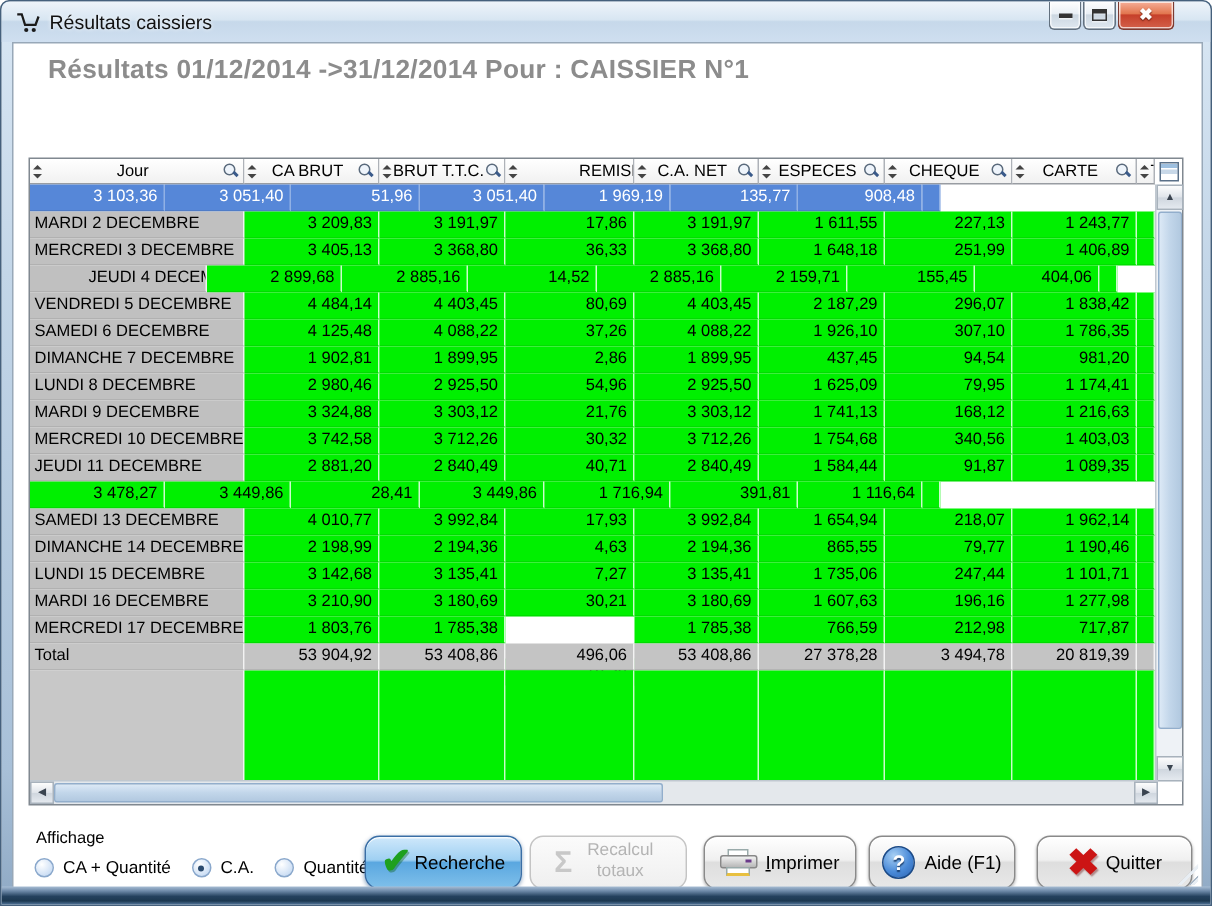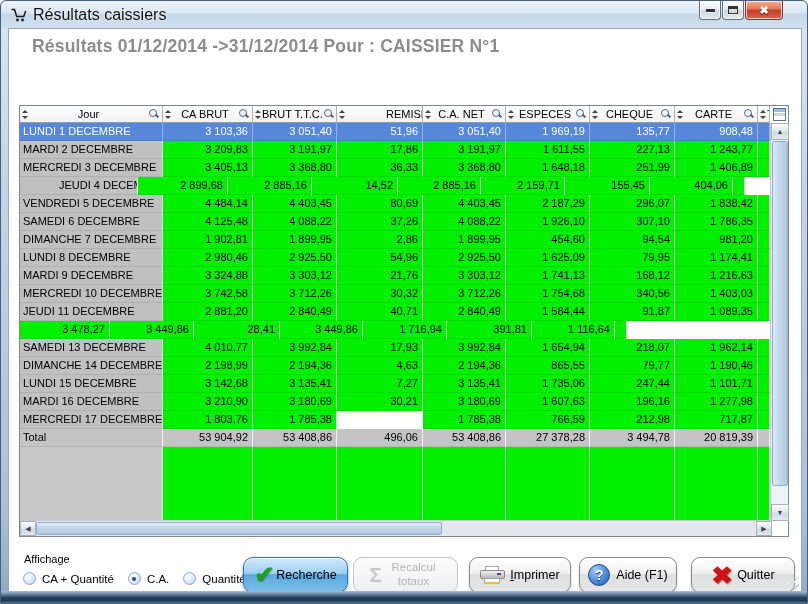--- a/index.html
+++ b/index.html
@@ -9,21 +9,21 @@
     position:relative; width:808px; height:604px; overflow:hidden;
     background:linear-gradient(180deg,#d9e7f4 0%,#c3d6e8 30%,#a8c0d8 85%,#8fa9c4 100%);
     border:1px solid #45607c; border-radius:6px 6px 0 0;
   }
 
   
   .titlebar { position:absolute; left:0; top:0; width:100%; height:27px;
     background:linear-gradient(180deg,#eef4fa 0%,#d8e6f2 45%,#c6d8ea 50%,#cfdff0 100%);
     display:flex; align-items:center; padding-left:9px; border-radius:6px 6px 0 0; }
   .app-icon { width:17px; height:16px; margin-right:6px; display:inline-block; }
-  .title-text { font-size:16px; color:#111; text-shadow:0 0 3px #fff; }
+  .title-text { font-size:13px; color:#111; text-shadow:0 0 3px #fff; }
   .caption-buttons { position:absolute; right:24px; top:0; display:flex; }
   .cap-btn { height:19px; border:1px solid #62707e; border-top:none; border-radius:0 0 4px 4px;
     display:flex; align-items:center; justify-content:center; margin-left:1px;
     background:linear-gradient(180deg,#fefefe 0%,#e9eff5 45%,#ccd7e1 50%,#dfe8f0 100%);
     box-shadow:inset 0 0 0 1px rgba(255,255,255,.7); }
   .cap-btn.min, .cap-btn.max { width:22px; }
   .cap-btn.close { width:38px; border-color:#7c3a30;
     background:linear-gradient(180deg,#f6b09a 0%,#e2764f 45%,#c6402a 50%,#d3604a 100%); }
   .glyph-min { width:9px; height:3px; background:#333; box-shadow:0 1px 0 rgba(255,255,255,.6); }
   .glyph-max { width:10px; height:8px; border:1px solid #333; border-top:3px solid #333;
@@ -209,21 +209,20 @@
             <span class="gh-label">CARTE</span>
             <span class="mag-ic"></span>
           </div>
           <div class="gh-cell" style="width: 12px;">
             <span class="sort-ic"></span>
             <span class="gh-label">TIC</span>
           </div>
         </div>
       <div class="grid-rows" id="grid-rows">
           <div class="grid-row selected">
-            <div class="cell day" style="width: 143px;">LUNDI 1 DECEMBRE</div>
             <div class="cell val" style="width: 90px;">3 103,36</div>
             <div class="cell val" style="width: 84px;">3 051,40</div>
             <div class="cell val" style="width: 86px;">51,96</div>
             <div class="cell val" style="width: 83px;">3 051,40</div>
             <div class="cell val" style="width: 84px;">1 969,19</div>
             <div class="cell val" style="width: 85px;">135,77</div>
             <div class="cell val" style="width: 83px;">908,48</div>
             <div class="cell val" style="width: 12px;"></div>
           </div>
           <div class="grid-row">
@@ -280,21 +279,21 @@
             <div class="cell val" style="width: 85px;">307,10</div>
             <div class="cell val" style="width: 83px;">1 786,35</div>
             <div class="cell val" style="width: 12px;"></div>
           </div>
           <div class="grid-row">
             <div class="cell day" style="width: 143px;">DIMANCHE 7 DECEMBRE</div>
             <div class="cell val" style="width: 90px;">1 902,81</div>
             <div class="cell val" style="width: 84px;">1 899,95</div>
             <div class="cell val" style="width: 86px;">2,86</div>
             <div class="cell val" style="width: 83px;">1 899,95</div>
-            <div class="cell val" style="width: 84px;">454,60</div>
+            <div class="cell val" style="width: 84px;">437,45</div>
             <div class="cell val" style="width: 85px;">94,54</div>
             <div class="cell val" style="width: 83px;">981,20</div>
             <div class="cell val" style="width: 12px;"></div>
           </div>
           <div class="grid-row">
             <div class="cell day" style="width: 143px;">LUNDI 8 DECEMBRE</div>
             <div class="cell val" style="width: 90px;">2 980,46</div>
             <div class="cell val" style="width: 84px;">2 925,50</div>
             <div class="cell val" style="width: 86px;">54,96</div>
             <div class="cell val" style="width: 83px;">2 925,50</div>

